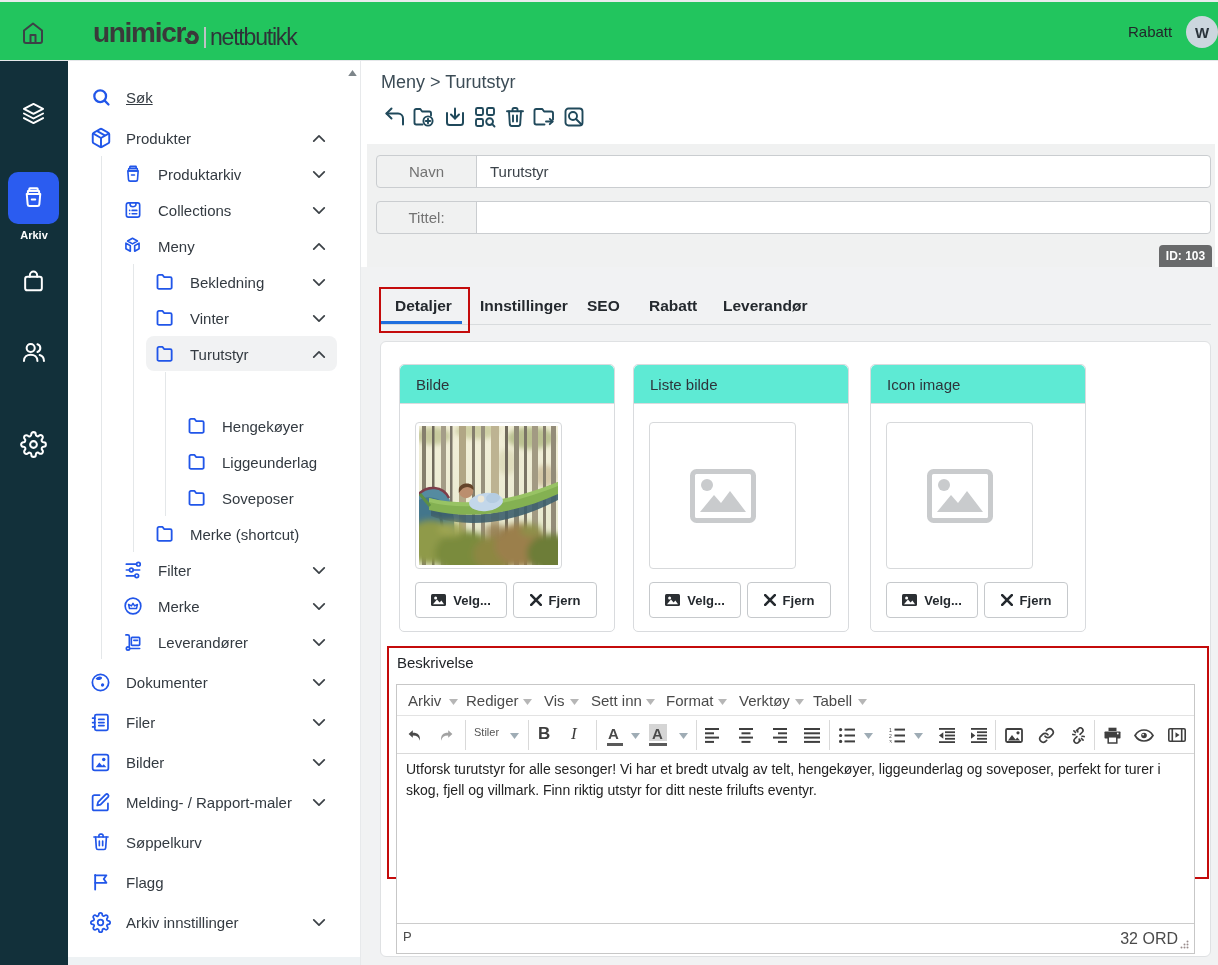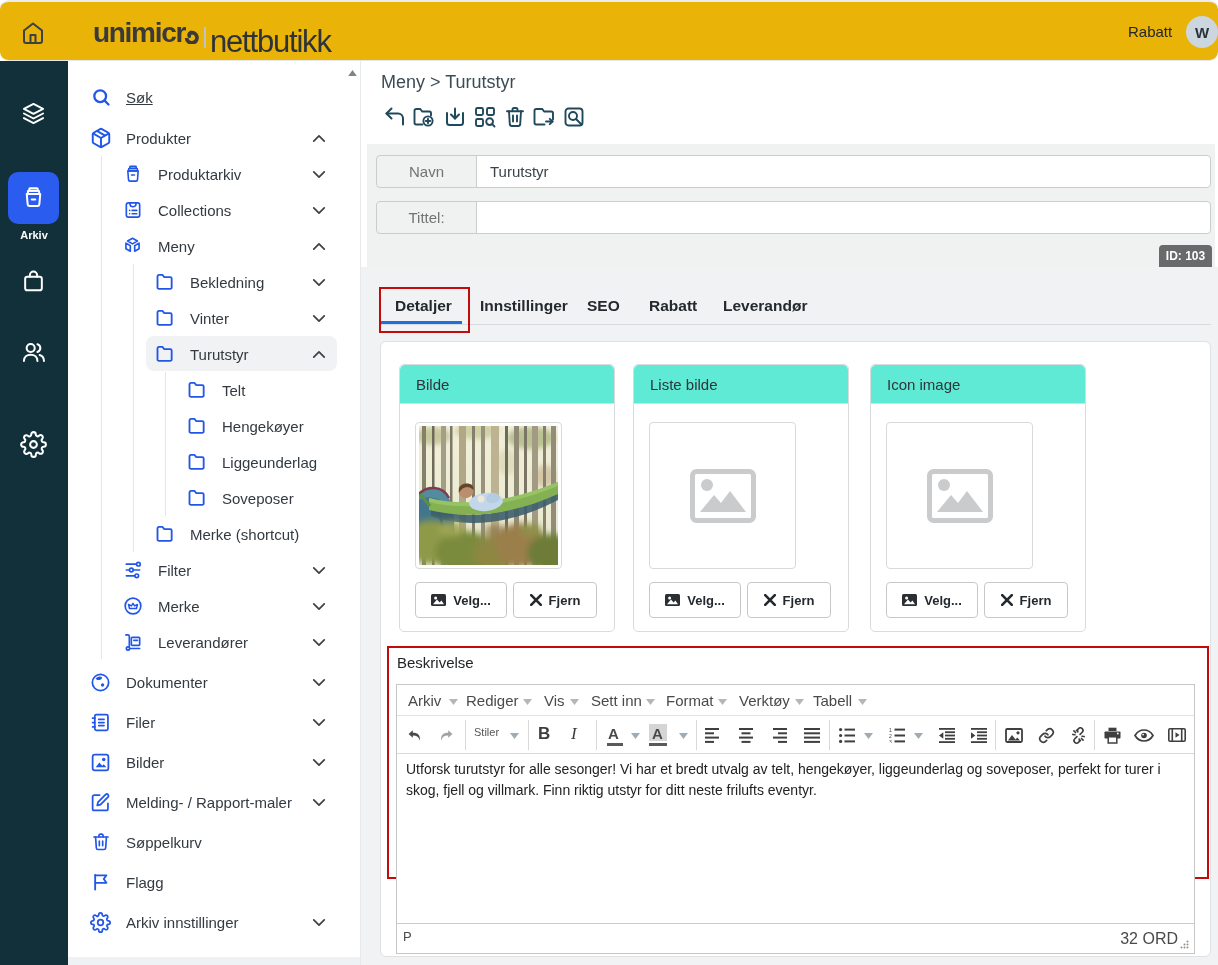--- a/index.html
+++ b/index.html
@@ -2,22 +2,22 @@
 <html><head>
 <meta charset="utf-8">
 <style>
   * { margin:0; padding:0; box-sizing:border-box; }
   html,body { width:1218px; height:965px; overflow:hidden; background:#fff;
     font-family:"Liberation Sans", sans-serif; }
   #page { position:relative; width:1218px; height:965px; }
   .abs { position:absolute; }
   svg { display:block; }
   
-  #topbar { position:absolute; left:0; top:0; width:1218px; height:61px; background:#eab308;
-    border-top:2px solid #e9ebed; border-bottom:1px solid #e5e8ea;border-radius:9px; }
+  #topbar { position:absolute; left:0; top:0; width:1218px; height:61px; background:#22c55e;
+    border-top:2px solid #e9ebed; border-bottom:1px solid #e5e8ea; }
   
   #rail { position:absolute; left:0; top:61px; width:68px; height:904px; background:#12303a; }
   #railtile { position:absolute; left:8px; top:111px; width:51px; height:52px;
     background:#2b5cf0; border-radius:10px; }
   .raillabel { position:absolute; left:0; top:168px; width:68px; text-align:center;
     color:#fff; font-size:11px; font-weight:700; }
   
   #sidebar { position:absolute; left:68px; top:61px; width:293px; height:904px; background:#fff;
     border-right:1px solid #e7e9eb; }
   .tree { position:absolute; width:1px; background:#e4e7e9; }
@@ -84,21 +84,21 @@
     <svg class="abs" style="left:21px;top:19px" width="24" height="24" viewBox="0 0 24 24" fill="none" stroke="#3c4146" stroke-width="2" stroke-linecap="round" stroke-linejoin="round">
       <path d="M3 9.5l9-7 9 7V20a2 2 0 0 1-2 2H5a2 2 0 0 1-2-2z"></path>
       <path d="M9.5 22v-8h5v8"></path>
     </svg>
     <div class="abs" style="left:93px;top:15px;font-size:28px;font-weight:700;color:#3a3a3a;letter-spacing:-1.3px">unimicr</div>
     <svg class="abs" style="left:184px;top:26px" width="16" height="16" viewBox="0 0 16 17">
       <path d="M2.3 10.6 A5.5 5.5 0 1 0 6.7 5.0" fill="none" stroke="#3a3a3a" stroke-width="4.0"></path>
       <path d="M6.7 5.0 Q4.5 6.0 5.1 8.6" fill="none" stroke="#3a3a3a" stroke-width="4.0" stroke-linecap="round"></path>
     </svg>
     <div class="abs" style="left:204px;top:25px;width:2px;height:21px;background:#bfc2c5"></div>
-    <div class="abs" style="left:210px;top:22px;font-size:31px;font-weight:400;color:#2e3338;letter-spacing:-1.2px">nettbutikk</div>
+    <div class="abs" style="left:210px;top:22px;font-size:23px;font-weight:400;color:#2e3338;letter-spacing:-1.2px">nettbutikk</div>
     <div class="abs" style="left:1128px;top:21px;font-size:15px;color:#22262a">Rabatt</div>
     <div class="abs" style="left:1186px;top:14px;width:32px;height:32px;border-radius:50%;background:#ccd6de;
       display:flex;align-items:center;justify-content:center;font-size:15px;font-weight:700;color:#2a333b">W</div>
   </div>
 
   <div id="rail">
     <svg class="abs" style="left:22px;top:41px" width="23" height="23" viewBox="0 0 24 24" fill="none" stroke="#fff" stroke-width="2" stroke-linecap="round" stroke-linejoin="round">
       <polygon points="12 2 22 7.2 12 12.4 2 7.2"></polygon>
       <polyline points="2 12 12 17.2 22 12"></polyline>
       <polyline points="2 16.8 12 22 22 16.8"></polyline>
@@ -221,26 +221,20 @@
         </svg>
     </div>
     <div class="nrow" style="left:0;top:275px;width:293px">
       <svg class="abs" style="left:87px" width="20" height="20" viewBox="0 0 24 24" fill="none" stroke="#2156e9" stroke-width="2.2" stroke-linejoin="round">
           <use href="#folder"></use>
         </svg>
       <span class="txt" style="position:absolute;left:122px">Turutstyr</span>
       <svg class="chev" width="14" height="9" viewBox="0 0 16 10" fill="none" stroke="#3c4247" stroke-width="2" stroke-linecap="round" stroke-linejoin="round">
           <use href="#chevu"></use>
         </svg>
-    </div>
-    <div class="nrow" style="left:0;top:311px;width:293px">
-      <svg class="abs" style="left:119px" width="20" height="20" viewBox="0 0 24 24" fill="none" stroke="#2156e9" stroke-width="2.2" stroke-linejoin="round">
-          <use href="#folder"></use>
-        </svg>
-      <span class="txt" style="position:absolute;left:154px">Telt</span>
     </div>
     <div class="nrow" style="left:0;top:347px;width:293px">
       <svg class="abs" style="left:119px" width="20" height="20" viewBox="0 0 24 24" fill="none" stroke="#2156e9" stroke-width="2.2" stroke-linejoin="round">
           <use href="#folder"></use>
         </svg>
       <span class="txt" style="position:absolute;left:154px">Hengekøyer</span>
     </div>
     <div class="nrow" style="left:0;top:383px;width:293px">
       <svg class="abs" style="left:119px" width="20" height="20" viewBox="0 0 24 24" fill="none" stroke="#2156e9" stroke-width="2.2" stroke-linejoin="round">
           <use href="#folder"></use>

